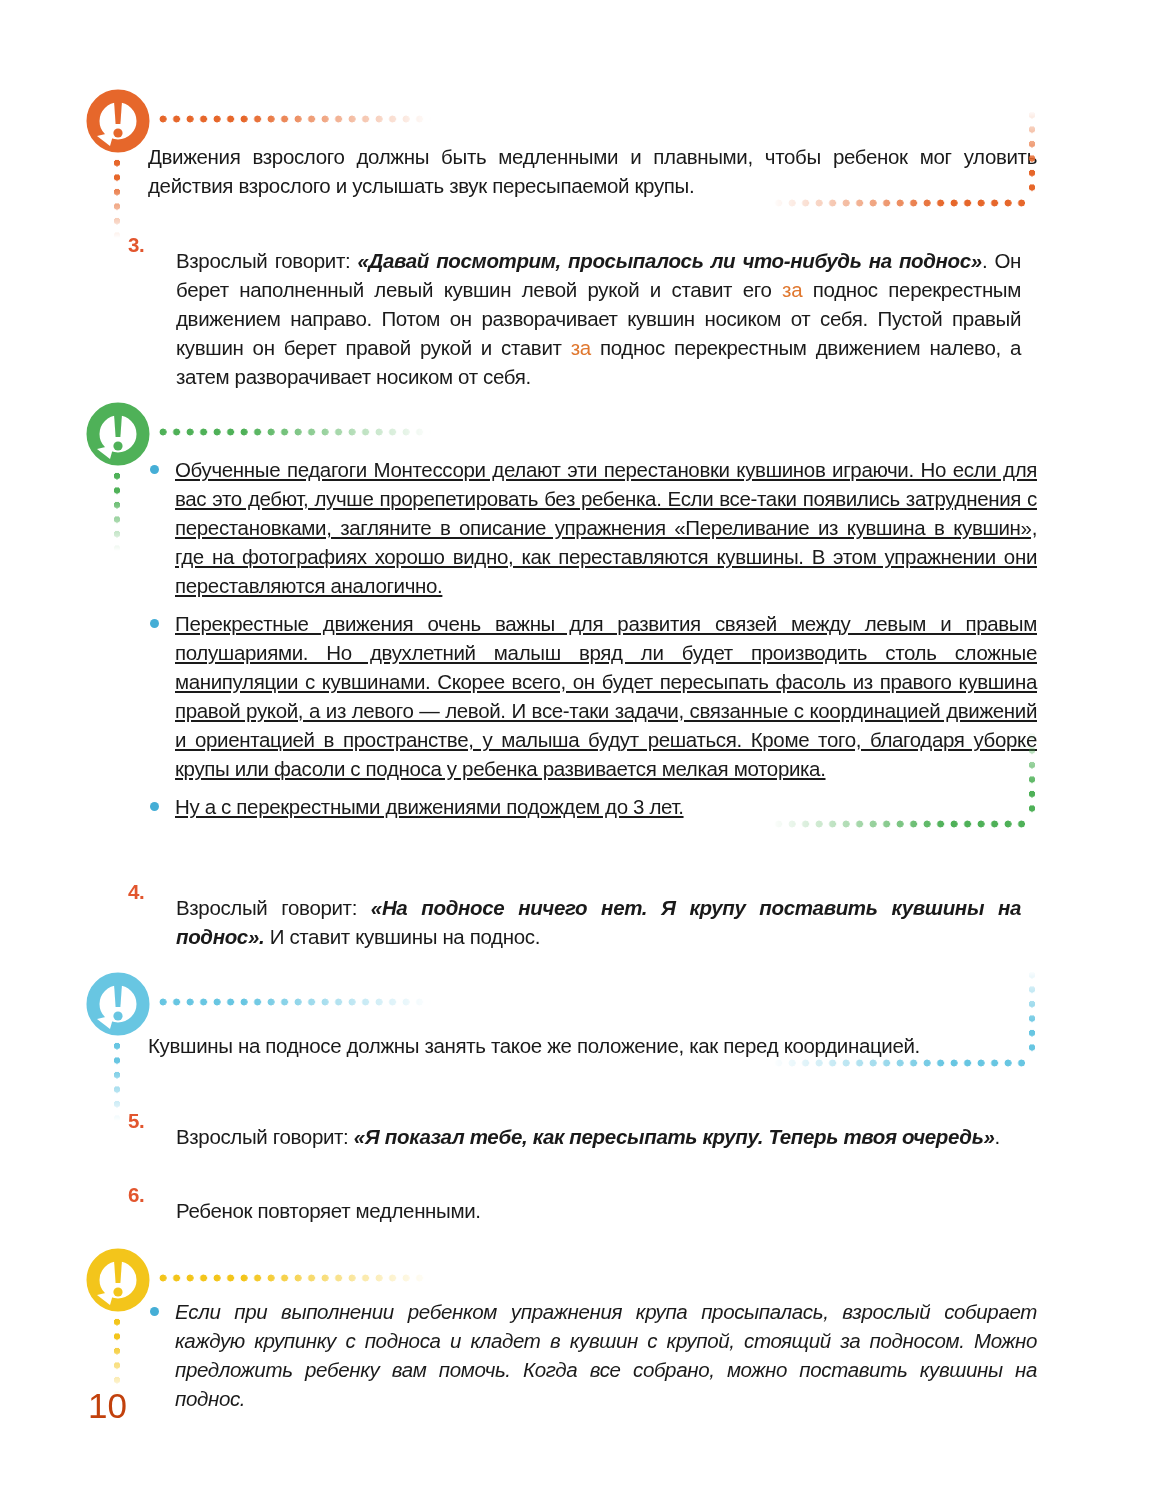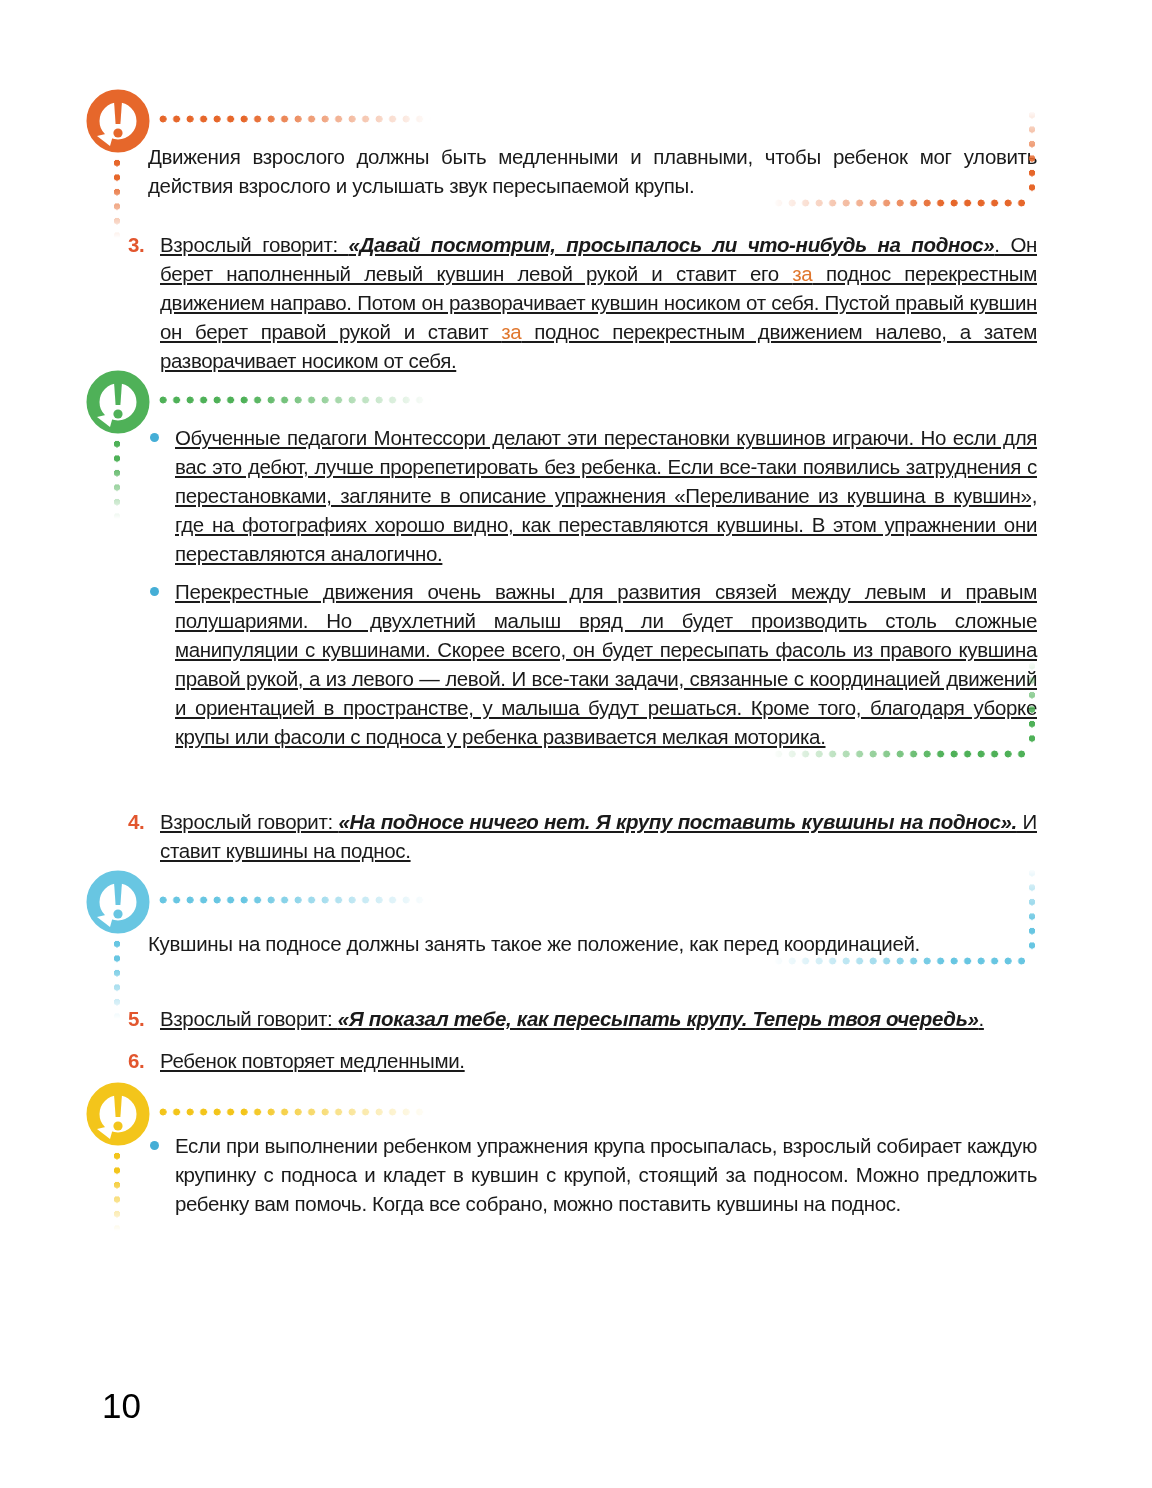--- a/index.html
+++ b/index.html
@@ -58,38 +58,38 @@
   .bullets{list-style:none;margin:0;padding:0;}
   .bullets li{position:relative;padding-left:27px;text-align:justify;margin:0 0 9px 0;}
   .bullets li:last-child{margin-bottom:0;}
   .bullets li::before{
     content:'';position:absolute;left:2px;top:10px;
     width:9px;height:9px;border-radius:50%;background:#45AED6;
   }
   
   .step{display:flex;margin:0;padding-left:43px;}
   .step-num{flex:0 0 32px;font-weight:bold;color:#E2562E;}
-  .step-text{margin:0;flex:1;text-align:justify;text-decoration:underline;}
+  .step-text{margin:16px;flex:1;text-align:justify;}
   .q{font-weight:bold;font-style:italic;}
   .hl{color:#E0772E;}
   
   .callout.c-orange{margin-top:88px;}
   .step.s3{margin-top:30px;}
   .callout.c-green{margin-top:-6px;text-decoration:underline;}
   .step.s4{margin-top:56px;}
   .callout.c-blue{margin-top:4px;}
   .step.s5{margin-top:46px;}
   .step.s6{margin-top:13px;}
   .callout.c-yellow{margin-top:6px;}
   .c-blue .co-body{padding-top:60px;}
-  .c-yellow .co-body{padding-top:50px;}
+  .c-yellow .co-body{padding-top:50px;font-style:italic;}
   
   .page-num{
-    position:absolute;left:102px;top:1388px;
-    font-size:35px;color:#000000;letter-spacing:0;line-height:1;
+    position:absolute;left:88px;top:1388px;
+    font-size:35px;color:#c2410c;letter-spacing:0;line-height:1;
   }
 </style>
 </head>
 <body>
 
 <div class="page">
 
   <section class="callout c-orange">
     <span class="co-icon" style="color:#E6672B;">
       <svg viewBox="0 0 66 66" width="66" height="66">
@@ -121,20 +121,21 @@
         <path d="M29 13 h8 l-1.6 23 h-4.8 Z" fill="currentColor"></path>
         <circle cx="33" cy="45" r="4.6" fill="currentColor"></circle>
       </svg>
     </span>
     <span class="dots-h co-topdots"></span>
     <span class="dots-v co-leftdots"></span>
     <div class="co-body">
       <ul class="bullets">
         <li>Обученные педагоги Монтессори делают эти перестановки кувшинов играючи. Но если для вас это дебют, лучше прорепетировать без ребенка. Если все-таки появились затруднения с перестановками, загляните в описание упражнения «Переливание из кувшина в кувшин», где на фотографиях хорошо видно, как переставляются кувшины. В этом упражнении они переставляются аналогично.</li>
         <li>Перекрестные движения очень важны для развития связей между левым и правым полушариями. Но двухлетний малыш вряд ли будет производить столь сложные манипуляции с кувшинами. Скорее всего, он будет пересыпать фасоль из правого кувшина правой рукой, а из левого — левой. И все-таки задачи, связанные с координацией движений и ориентацией в пространстве, у малыша будут решаться. Кроме того, благодаря уборке крупы или фасоли с подноса у ребенка развивается мелкая моторика.</li>
+        <li>Ну а с перекрестными движениями подождем до 3 лет.</li>
       </ul>
     </div>
     <span class="corner-v"></span>
     <span class="corner-h"></span>
   </section>
 
   <div class="step s4">
     <span class="step-num">4.</span>
     <p class="step-text"><span>Взрослый говорит: </span><span class="q">«На подносе ничего нет. Я крупу поставить кувшины на поднос».</span><span> И ставит кувшины на поднос.</span></p>
   </div>

